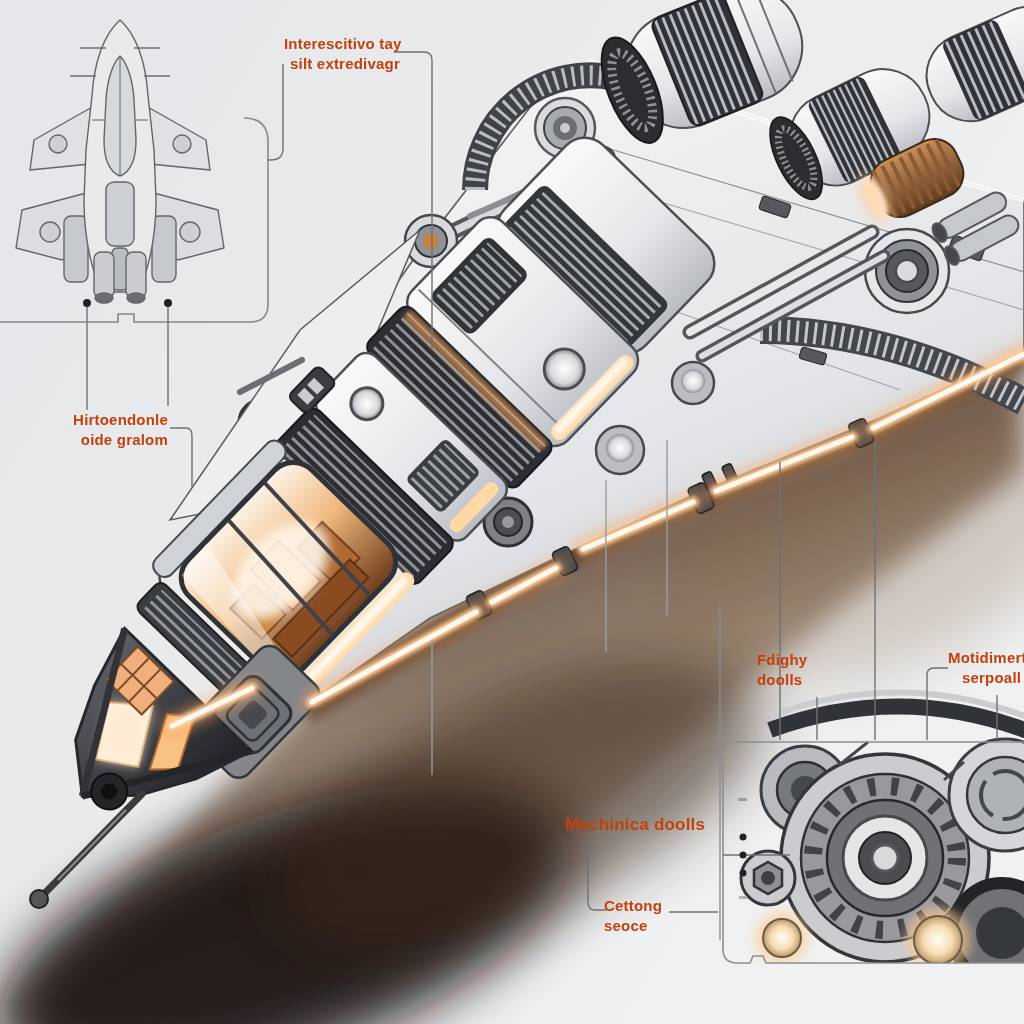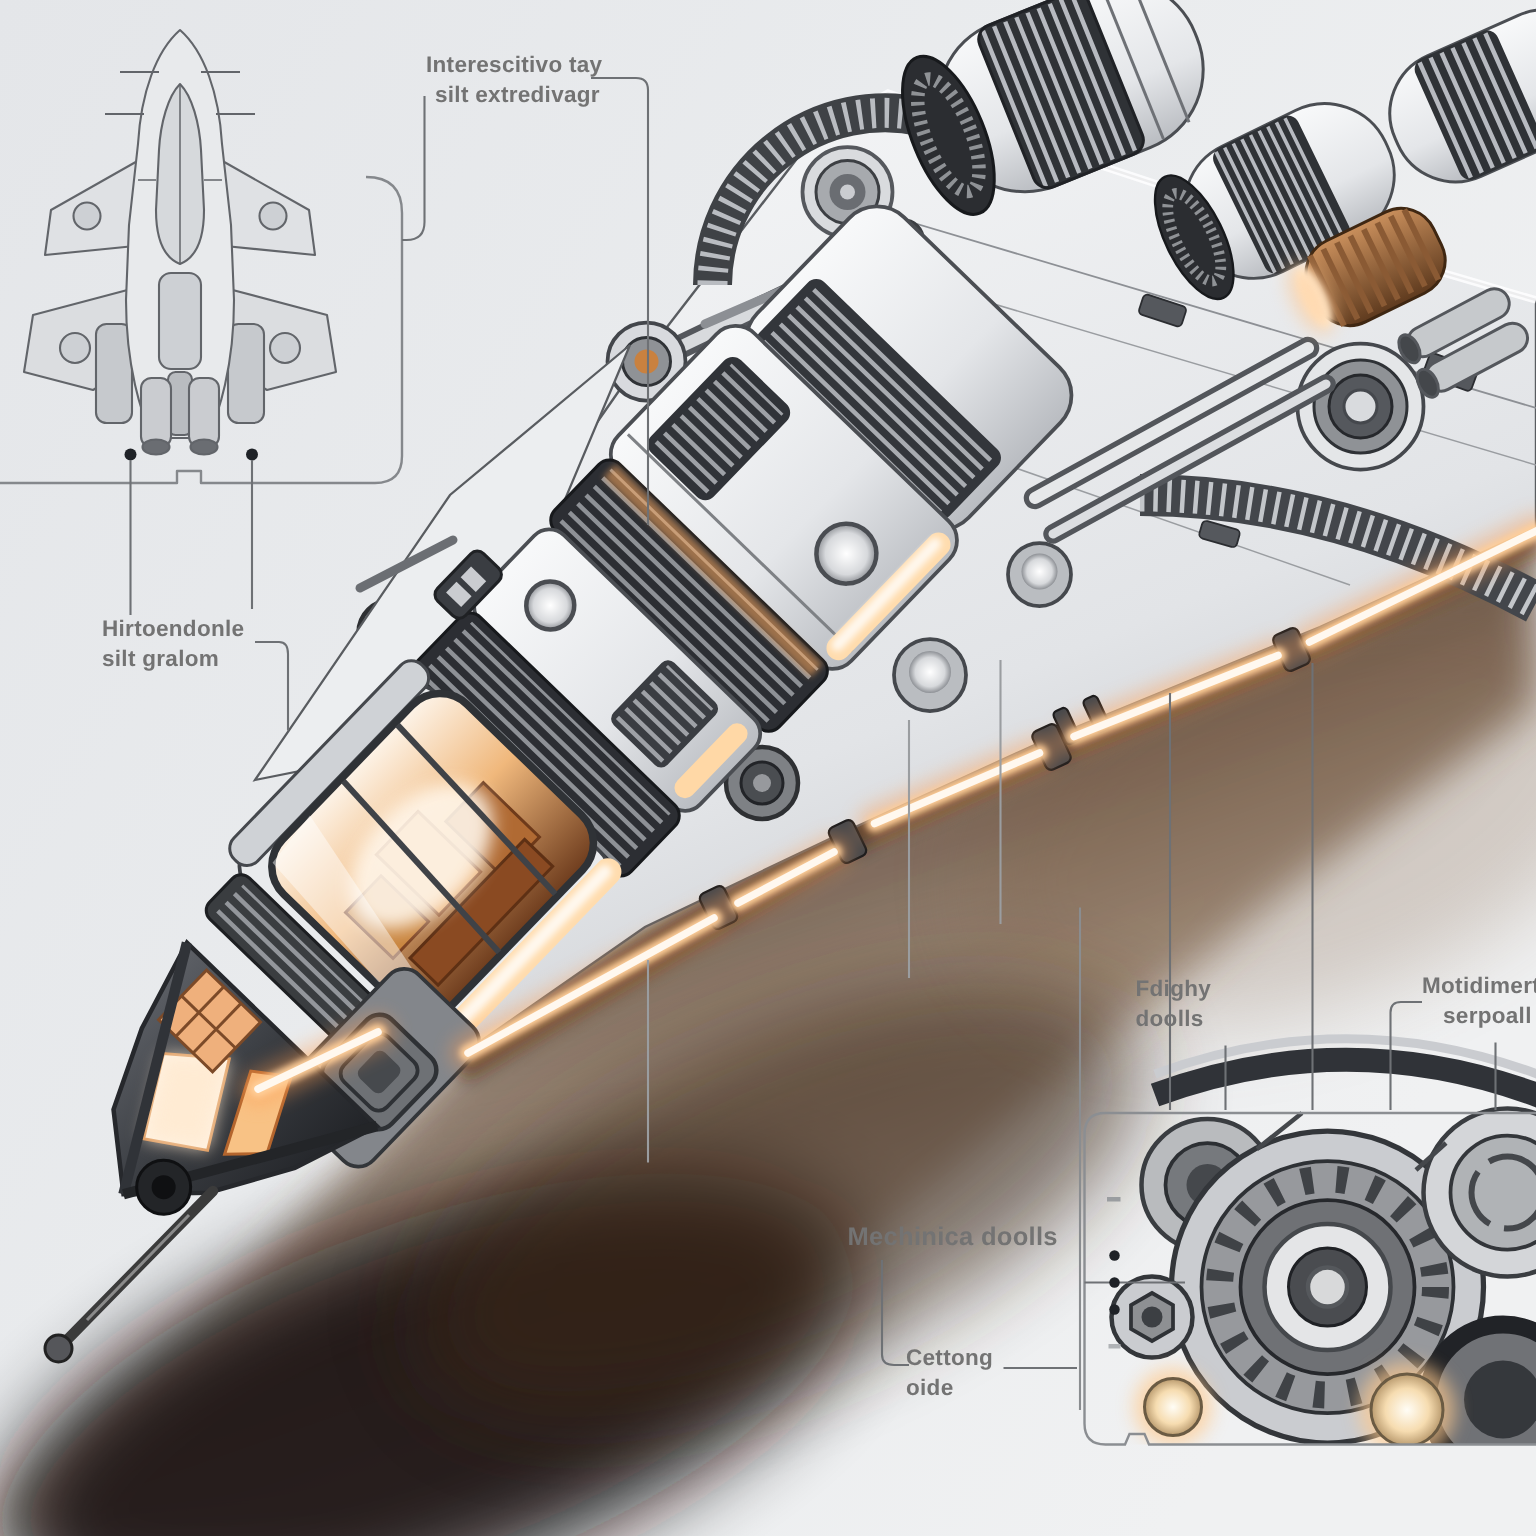--- a/index.html
+++ b/index.html
@@ -1,22 +1,22 @@
 <!DOCTYPE html>
 <html><head>
 <meta charset="utf-8">
 <style>
   html,body{margin:0;padding:0;background:#dfe1e4;}
   #stage{position:relative;width:1024px;height:1024px;overflow:hidden;
          font-family:"Liberation Sans",sans-serif;background:#e9ebed;}
   #art{position:absolute;left:0;top:0;}
-  .callout-label{position:absolute;color:#737373;font-weight:bold;
+  .callout-label{position:absolute;color:#c2410c;font-weight:bold;
       font-size:15px;line-height:1.35;letter-spacing:.2px;white-space:nowrap;}
   .callout-label span{display:block;}
-  .lbl-right{text-align:left;}
+  .lbl-right{text-align:right;}
   .lbl-center{text-align:left;}
   .lbl-big{font-size:17px;}
 </style>
 </head>
 <body>
 
 <div id="stage">
 <svg id="art" width="1024" height="1024" viewBox="0 0 1024 1024">
   <defs>
     <linearGradient id="bgG" x1="0" y1="0" x2="1" y2="0.6">
@@ -411,30 +411,30 @@
     </g>
   </g>
 </svg>
 
 <div class="callout-label" style="left:284px;top:34px">
   <span>Interescitivo tay</span>
   <span style="padding-left:6px">silt extredivagr</span>
 </div>
 <div class="callout-label lbl-right" style="left:68px;top:410px;width:100px">
   <span>Hirtoendonle</span>
-  <span>silt gralom</span>
+  <span>oide gralom</span>
 </div>
 <div class="callout-label" style="left:757px;top:650px">
   <span>Fdighy</span>
   <span>doolls</span>
 </div>
 <div class="callout-label" style="left:948px;top:648px">
   <span>Motidimertio</span>
   <span style="padding-left:14px">serpoall</span>
 </div>
 <div class="callout-label lbl-big" style="left:565px;top:814px">
   <span>Mechinica doolls</span>
 </div>
 <div class="callout-label lbl-center" style="left:604px;top:896px;width:64px">
   <span>Cettong</span>
-  <span>oide</span>
+  <span>seoce</span>
 </div>
 </div>
 
 </body></html>

